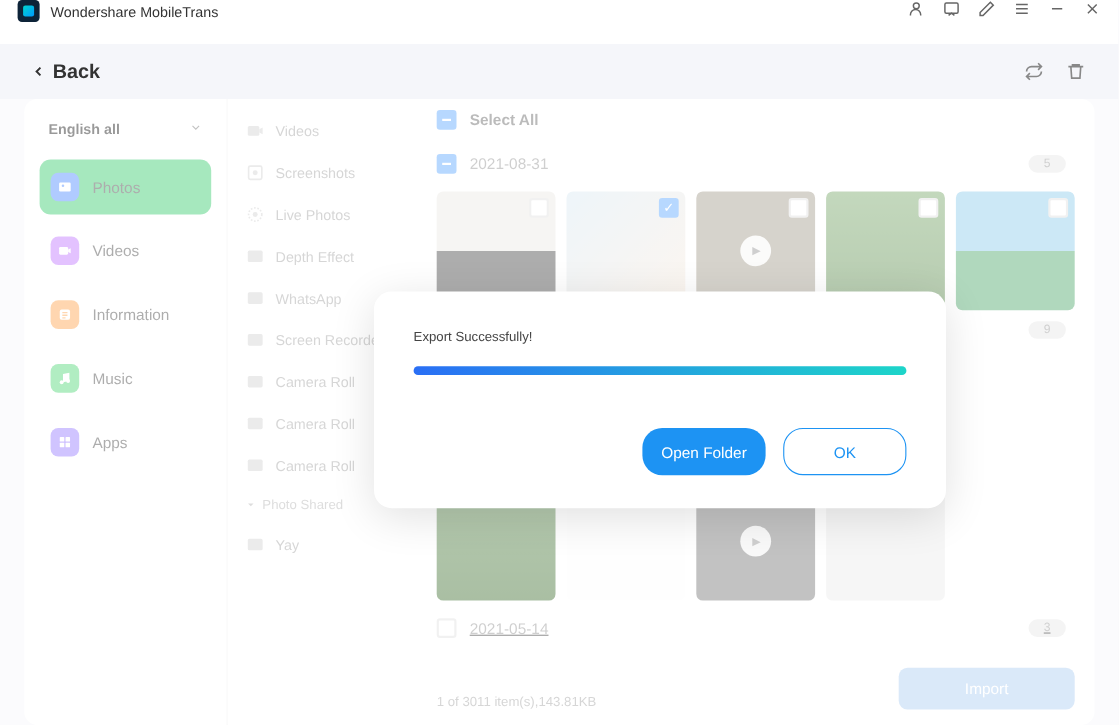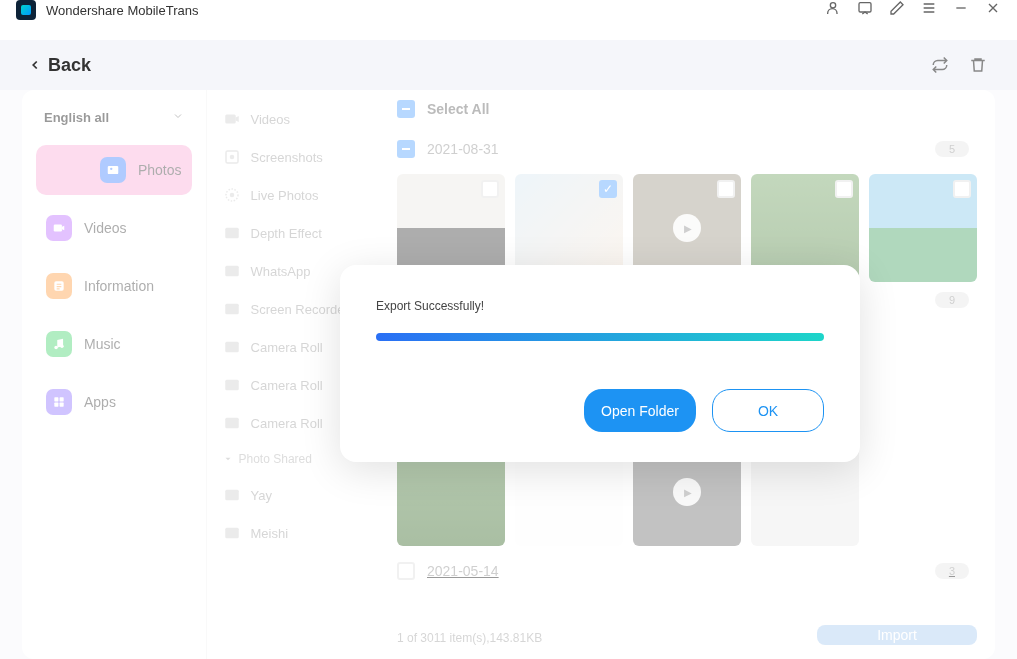--- a/index.html
+++ b/index.html
@@ -16,21 +16,21 @@
     .header { height: 50px; display: flex; align-items: center; justify-content: space-between; padding: 0 30px 0 28px; }
     .back-btn { display: flex; align-items: center; gap: 6px; cursor: pointer; font-size: 18px; font-weight: 600; color: #333; }
     .header-actions { display: flex; gap: 20px; }
     .header-action-icon { width: 18px; height: 18px; color: #888; cursor: pointer; }
     
     .main { display: flex; height: calc(100% - 90px); gap: 0; }
     
     .sidebar1 { width: 190px; background: #fff; border-radius: 12px 0 0 12px; margin-left: 22px; padding: 14px; }
     .lang-select { display: flex; justify-content: space-between; padding: 6px 8px; font-size: 13px; font-weight: 600; cursor: pointer; margin-bottom: 14px; }
     .category-item { display: flex; align-items: center; gap: 12px; padding: 12px 10px; border-radius: 10px; cursor: pointer; font-size: 14px; color: #333; margin-bottom: 8px; }
-    .category-item.active { background: #f9a8d4; justify-content: flex-end; }
+    .category-item.active { background: #22c55e; }
     .cat-icon { width: 26px; height: 26px; border-radius: 7px; display: flex; align-items: center; justify-content: center; }
     .cat-photos { background: #3b7eff; }
     .cat-videos { background: #b968ff; }
     .cat-info { background: #ff9a3b; }
     .cat-music { background: #3dd168; }
     .cat-apps { background: #8b6bff; }
     
     .sidebar2 { width: 180px; background: #fff; padding: 10px 8px; border-left: 1px solid #f0f0f0; }
     .album-item { display: flex; align-items: center; gap: 10px; padding: 10px 8px; font-size: 13px; color: #999; cursor: pointer; }
     .album-icon { width: 18px; height: 18px; fill: #ccc; }
@@ -64,21 +64,21 @@
     .t8 { background: #fdfdfd; }
     .t9 { background: #686868; }
     .t10 { background: #e8e8e8; }
     
     .date-row2 { display: flex; align-items: center; gap: 12px; justify-content: space-between; padding: 10px 26px 8px 18px; text-decoration: underline; }
     .chk-empty { width: 18px; height: 18px; border: 2px solid #ddd; border-radius: 3px; }
     
     .footer { margin-top: auto; padding: 14px 18px; display: flex; align-items: flex-end; justify-content: space-between; }
     .footer-status { font-size: 12px; color: #999; }
     .footer-btns { display: flex; gap: 14px; }
-    .action-btn { width: 160px; height: 20px; border-radius: 8px; border: none; font-size: 14px; color: #fff; cursor: pointer; background: #a4c8f0; }
+    .action-btn { width: 160px; height: 38px; border-radius: 8px; border: none; font-size: 14px; color: #fff; cursor: pointer; background: #a4c8f0; }
     
     .overlay { position: absolute; inset: 90px 0 0 0; background: rgba(255,255,255,0.6); z-index: 50; pointer-events: none; }
     
     .modal { position: absolute; top: 265px; left: 340px; width: 520px; background: #fff; border-radius: 16px; box-shadow: 0 8px 40px rgba(0,0,0,0.12); padding: 34px 36px 30px; z-index: 100; }
     .modal-title { font-size: 12px; color: #444; margin-bottom: 20px; }
     .progress { height: 8px; border-radius: 4px; background: linear-gradient(90deg, #2a6ff5, #1dd5c9); margin-bottom: 48px; }
     .modal-btns { display: flex; justify-content: flex-end; gap: 16px; }
     .modal-btn { width: 112px; height: 43px; border-radius: 18px; font-size: 14px; cursor: pointer; }
     .btn-primary { background: #1d93f3; color: #fff; border: none; }
     .btn-outline { background: #fff; color: #1d93f3; border: 1.5px solid #1d93f3; }
@@ -271,26 +271,20 @@
           <path d="M6 9l6 6 6-6z"></path>
         </svg>
         <span>Photo Shared</span>
       </div>
     <div class="album-item">
         <svg class="album-icon" viewBox="0 0 24 24">
           <rect x="3" y="5" width="18" height="14" rx="2"></rect>
         </svg>
         <span>Yay</span>
       </div>
-    <div class="album-item">
-        <svg class="album-icon" viewBox="0 0 24 24">
-          <rect x="3" y="5" width="18" height="14" rx="2"></rect>
-        </svg>
-        <span>Meishi</span>
-      </div>
   </div>
 
   <div class="content">
     <div class="content-header">
       <div class="select-row">
         <span class="chk-partial"></span>
         <span class="select-label">Select All</span>
       </div>
       <div class="date-row">
         <div class="date-left">

